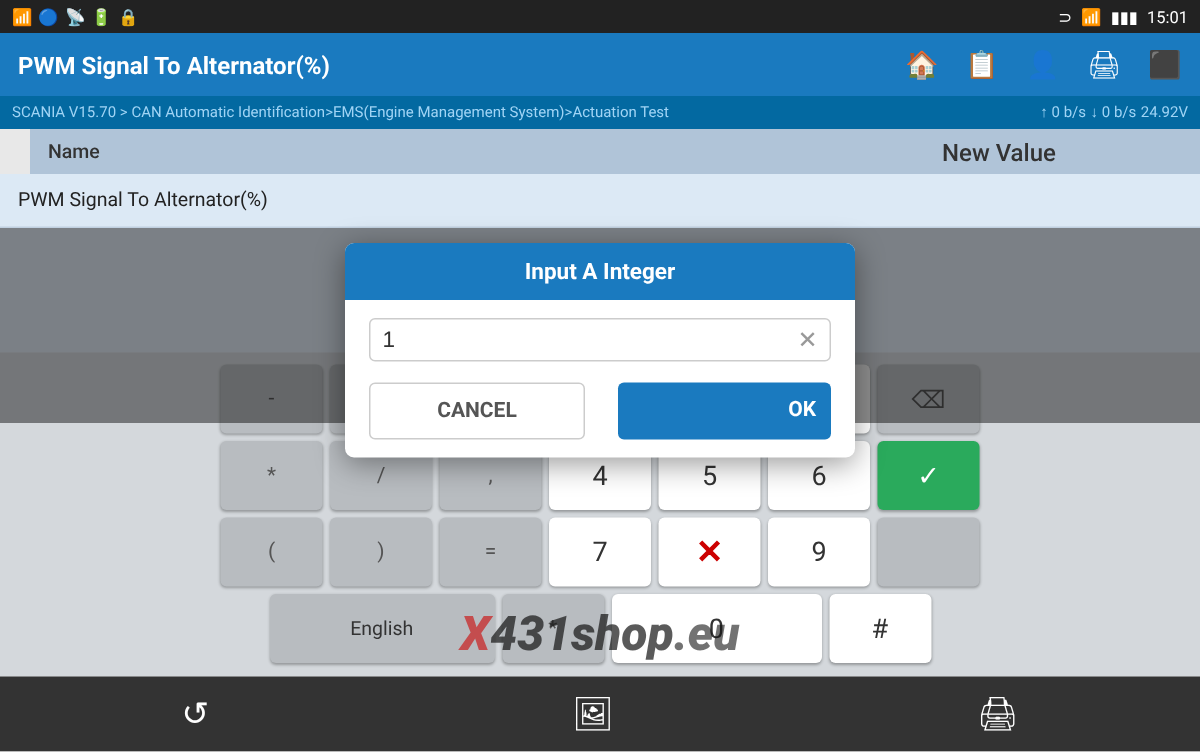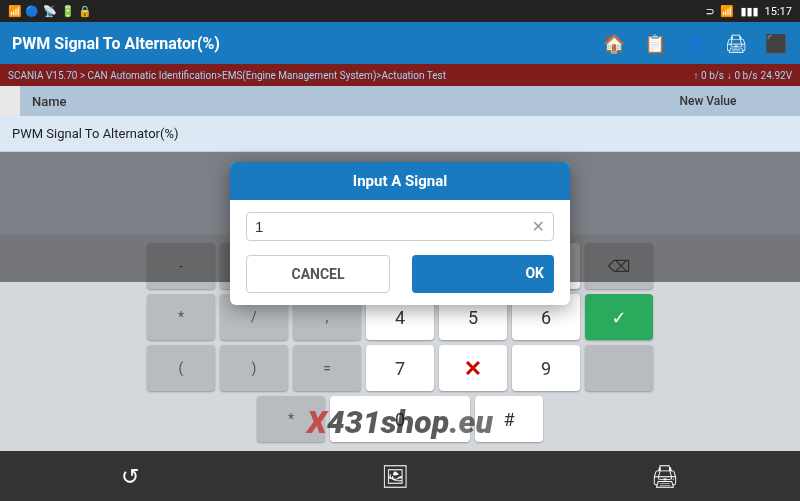--- a/index.html
+++ b/index.html
@@ -57,21 +57,21 @@
     }
     .app-bar-icon {
       color: white;
       font-size: 18px;
       cursor: pointer;
     }
 
     
     .breadcrumb-bar {
       height: 22px;
-      background: #7f1d1d;
+      background: #0369a1;
       display: flex;
       align-items: center;
       padding: 0 8px;
       justify-content: space-between;
     }
     .breadcrumb-text {
       color: #a0d4f5;
       font-size: 10px;
     }
     .breadcrumb-right {
@@ -92,24 +92,24 @@
       margin-left: 20px;
     }
     .table-header-name {
       flex: 1;
       font-size: 13px;
       color: #333;
       font-weight: 500;
     }
     .table-header-value {
       width: 160px;
-      font-size: 12px;
+      font-size: 16px;
       color: #333;
       font-weight: 500;
-      text-align: center;
+      text-align: left;
     }
 
     
     .table-row {
       height: 36px;
       background: #dce9f5;
       display: flex;
       align-items: center;
       padding: 0 12px;
       border-bottom: 1px solid #c0d0e0;
@@ -302,21 +302,21 @@
     <span>📶</span>
     <span>🔵</span>
     <span>📡</span>
     <span>🔋</span>
     <span>🔒</span>
   </div>
   <div class="status-bar-right">
     <span>⊃</span>
     <span>📶</span>
     <span>▮▮▮</span>
-    <span>15:17</span>
+    <span>15:01</span>
   </div>
 </div>
 
 <div class="app-bar">
   <span class="app-bar-title">PWM Signal To Alternator(%)</span>
   <div class="app-bar-icons">
     <span class="app-bar-icon">🏠</span>
     <span class="app-bar-icon">📋</span>
     <span class="app-bar-icon">👤</span>
     <span class="app-bar-icon">🖨</span>
@@ -338,21 +338,21 @@
   <span class="table-header-value">New Value</span>
 </div>
 
 <div class="table-row">
   <span class="table-row-name">PWM Signal To Alternator(%)</span>
 </div>
 
 <div class="main-content" style="height:130px;">
   <div class="dialog-overlay">
     <div class="dialog">
-      <div class="dialog-title">Input A Signal</div>
+      <div class="dialog-title">Input A Integer</div>
       <div class="dialog-body">
         <div class="dialog-input-row">
           <input class="dialog-input" type="text" value="1" style="">
           <span class="dialog-clear-icon">✕</span>
         </div>
         <div class="dialog-buttons">
           <div class="dialog-btn-cancel">CANCEL</div>
           <div class="dialog-btn-ok">OK</div>
         </div>
       </div>
@@ -386,20 +386,21 @@
     <div class="key key-special">(</div>
     <div class="key key-special">)</div>
     <div class="key key-special">=</div>
     <div class="key">7</div>
     <div class="key" style="font-size:22px; color:#c00; font-weight:900;">✕</div>
     <div class="key">9</div>
     <div class="key key-special"></div>
   </div>
 
   <div class="keyboard-row">
+    <div class="key key-english" style="width:150px; font-size:13px;">English</div>
     <div class="key key-special">*</div>
     <div class="key" style="width:140px;">0</div>
     <div class="key">#</div>
   </div>
 </div>
 
 <div class="watermark">
   <span style="color:rgba(200,40,40,0.75); font-style:italic;">X</span><span style="color:rgba(20,20,20,0.7);">431shop</span><span style="color:rgba(20,20,20,0.6);">.eu</span>
 </div>
 

